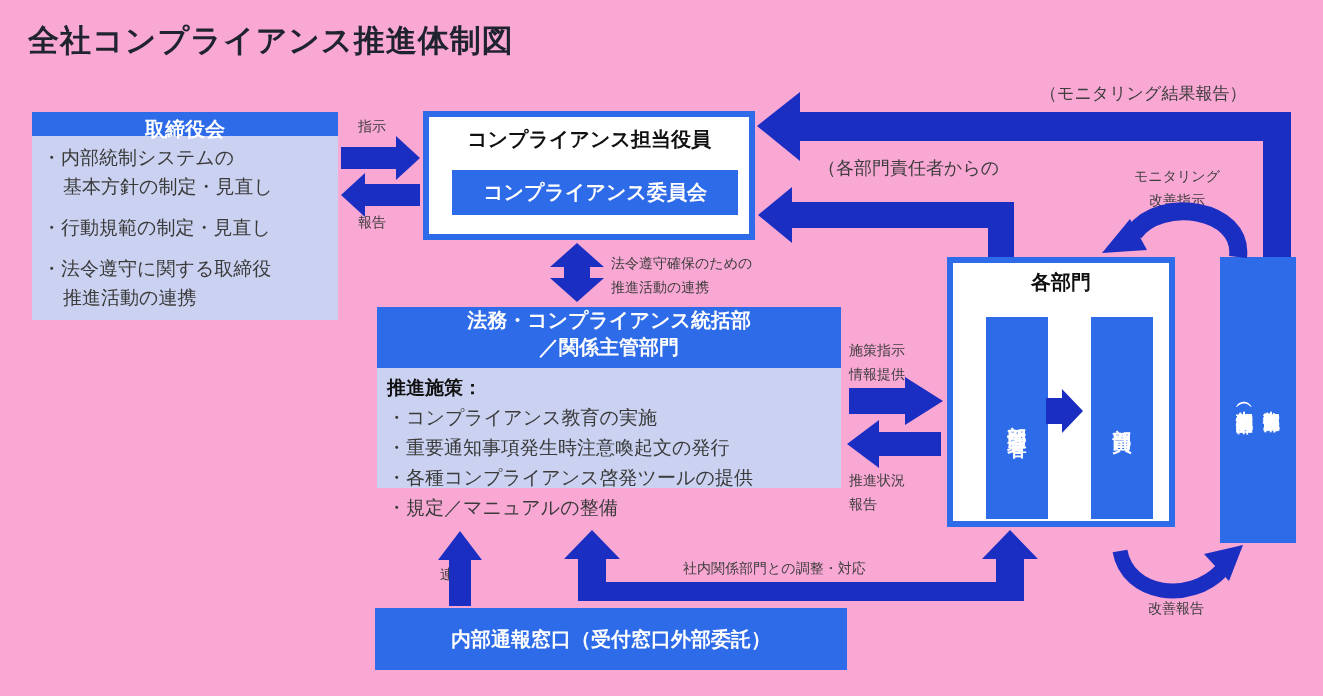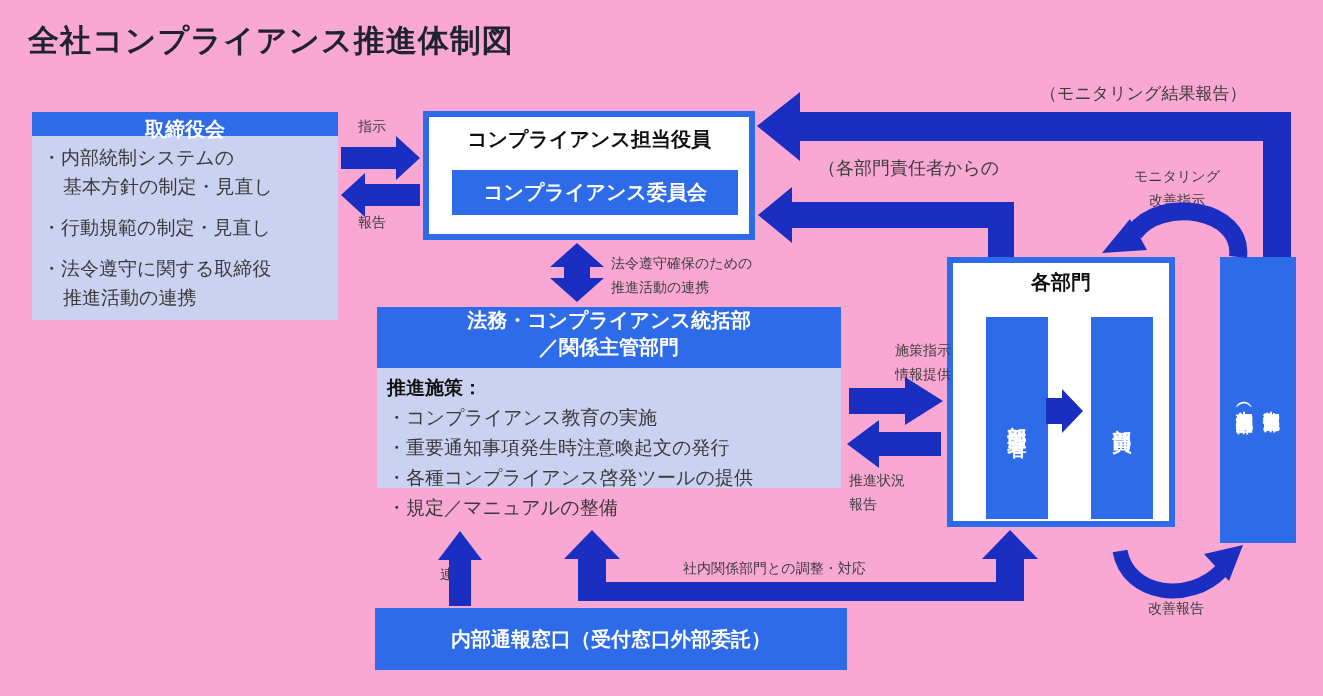--- a/index.html
+++ b/index.html
@@ -35,21 +35,21 @@
   
   .audit{left:1220px;top:257px;width:76px;height:286px;display:flex;flex-direction:row-reverse;align-items:center;justify-content:center;gap:4px;}
   .audit .vcol{writing-mode:vertical-rl;font-weight:bold;font-size:17px;letter-spacing:1px;}
   
   .hotline{left:375px;top:608px;width:472px;height:62px;line-height:62px;text-align:center;font-size:20px;font-weight:bold;}
   
   .lbl{font-size:14px;color:#3d3d3d;line-height:24px;white-space:nowrap;}
   .lbl-shiji{left:358px;top:114px;}
   .lbl-houkoku{left:358px;top:210px;}
   .lbl-renkei{left:611px;top:251px;}
-  .lbl-shisaku{left:849px;top:338px;margin-left:46px;}
+  .lbl-shisaku{left:849px;top:338px;}
   .lbl-suishin{left:849px;top:468px;}
   .lbl-renraku{left:400px;top:562px;margin-left:40px;}
   .lbl-chousei{left:683px;top:556px;}
   .lbl-monresult{left:1040px;top:82px;font-size:17px;}
   .lbl-bumonreport{left:818px;top:156px;text-align:center;font-size:18px;}
   .lbl-monitoring{left:1113px;top:164px;text-align:center;width:128px;}
   .lbl-kaizen{left:1148px;top:596px;}
   
   #arrows{position:absolute;left:0;top:0;width:1323px;height:696px;pointer-events:none;}
   .arr{fill:#1b2ec2;}

